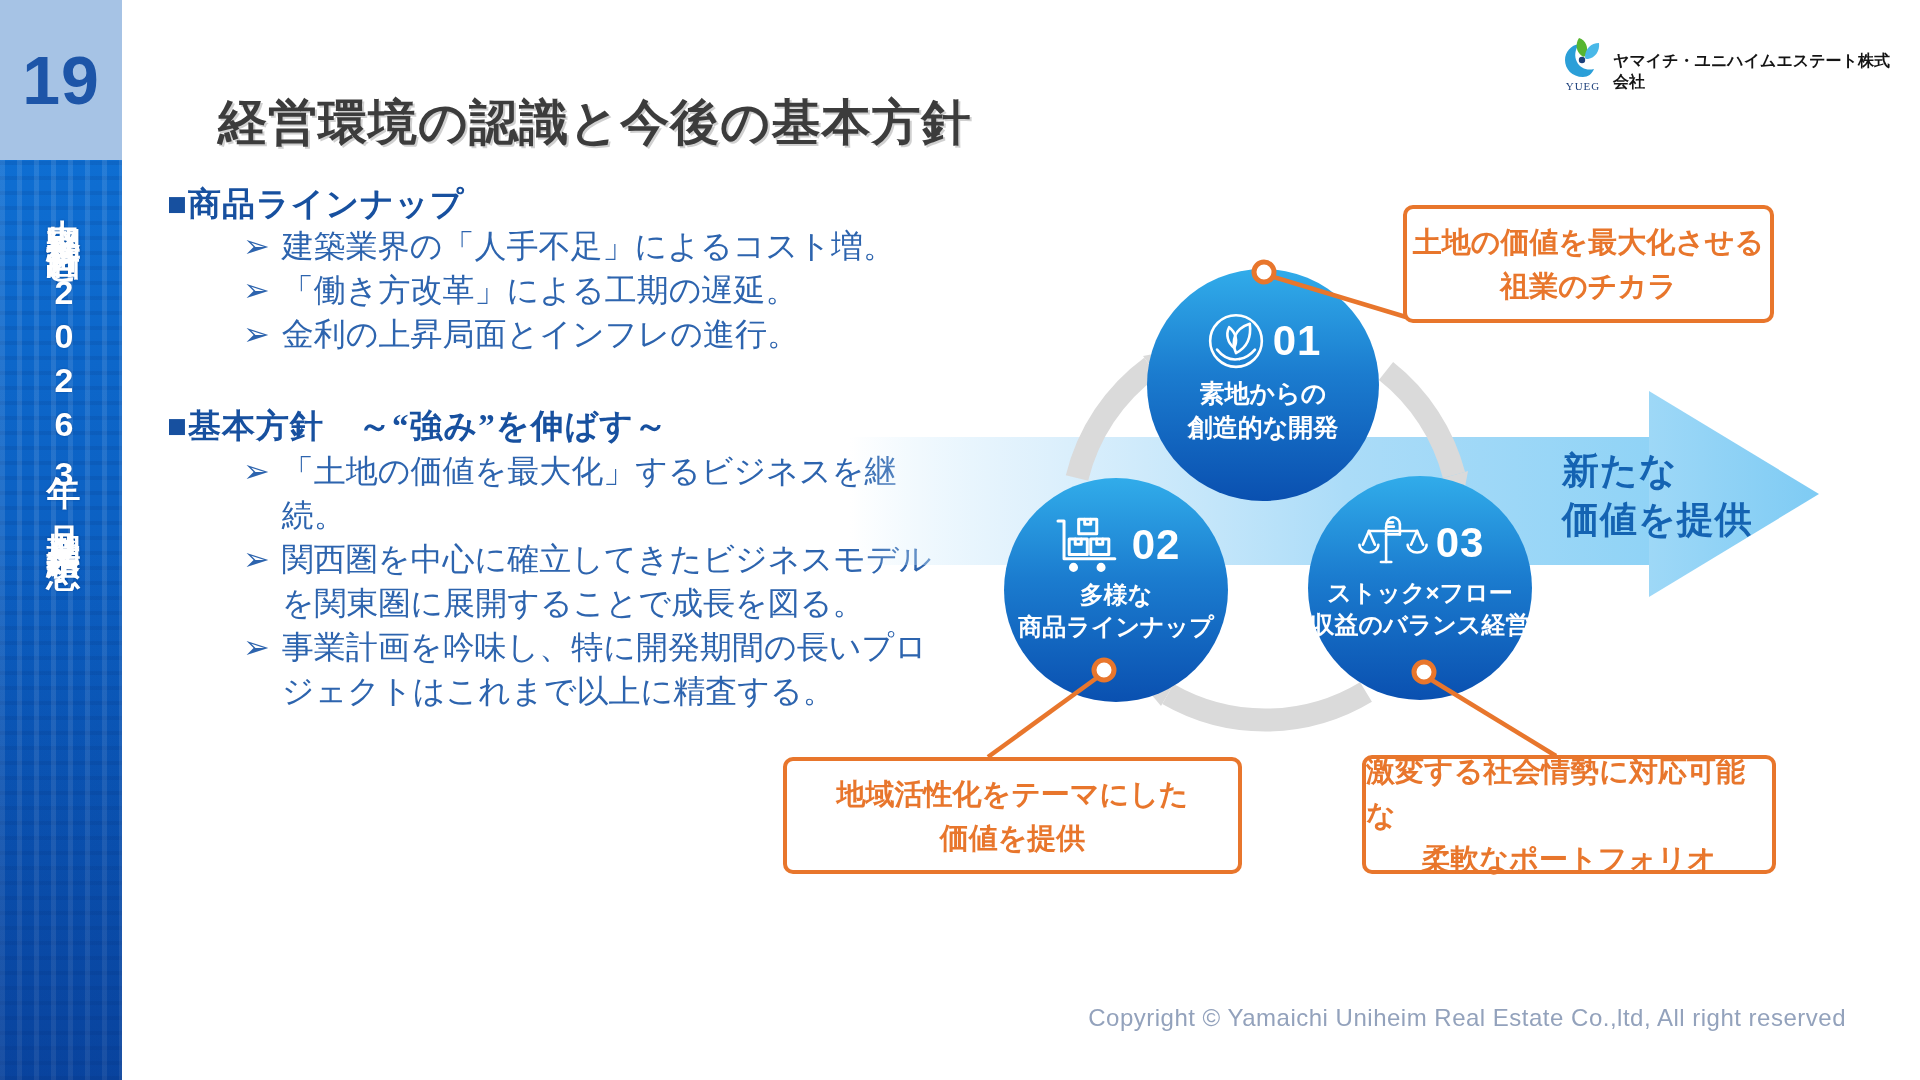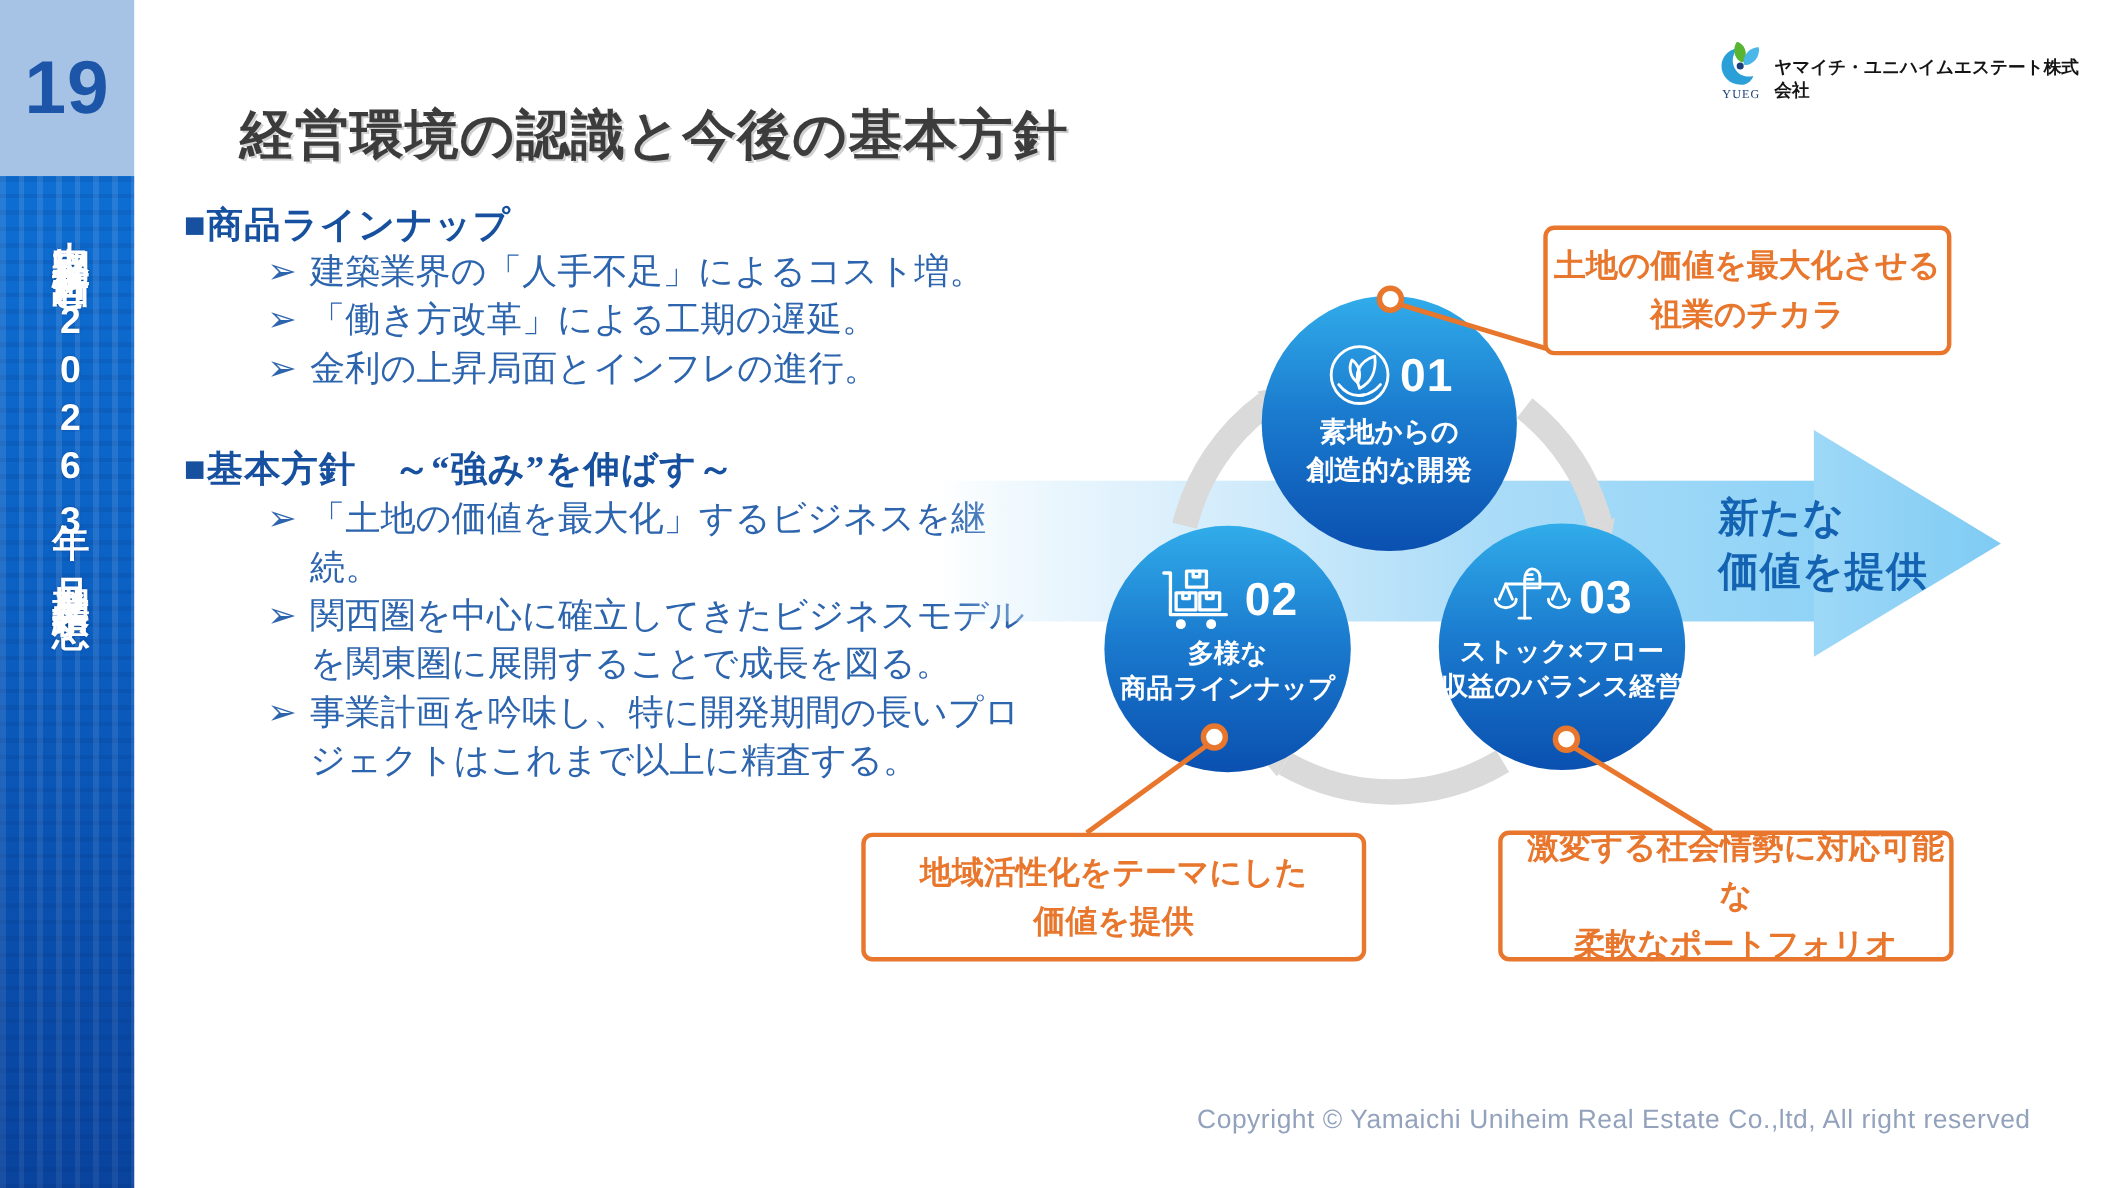--- a/index.html
+++ b/index.html
@@ -77,26 +77,26 @@
   .circle .lbl { text-align:center; font-weight:bold; margin-top:3px; }
   .c1 { left:1147px; top:269px; width:232px; height:232px; padding-top:40px; }
   .c2 { left:1004px; top:478px; width:224px; height:224px; padding-top:36px; }
   .c3 { left:1308px; top:476px; width:224px; height:224px; padding-top:36px; }
   .c1 .lbl { font-size:25px; line-height:34px; }
   .c2 .lbl, .c3 .lbl { font-size:24px; line-height:32px; }
 
   .callout {
     position:absolute; background:#ffffff; border:4px solid #E8762C; border-radius:10px;
     z-index:4; display:flex; flex-direction:column; align-items:center; justify-content:center;
-    color:#E8762C; font-weight:bold; text-align:center;
+    color:#E8762C; font-weight:bold; 
   }
   .callout .l { font-size:29px; line-height:44px; }
   .co1 { left:1403px; top:205px; width:371px; height:118px; }
   .co2 { left:783px;  top:757px; width:459px; height:117px; }
-  .co3 { left:1362px; top:755px; width:414px; height:119px;padding-left:18px; }
+  .co3 { left:1362px; top:755px; width:414px; height:119px; }
 
   .arrow-label {
     position:absolute; left:1562px; top:446px; z-index:3;
     color:#1463B2; font-size:37px; font-weight:bold; line-height:49px; letter-spacing:1px;
   }
 
   
   .copyright {
     position:absolute; right:74px; top:1004px;
     font-size:24px; color:#93a2bc; letter-spacing:0.5px;

